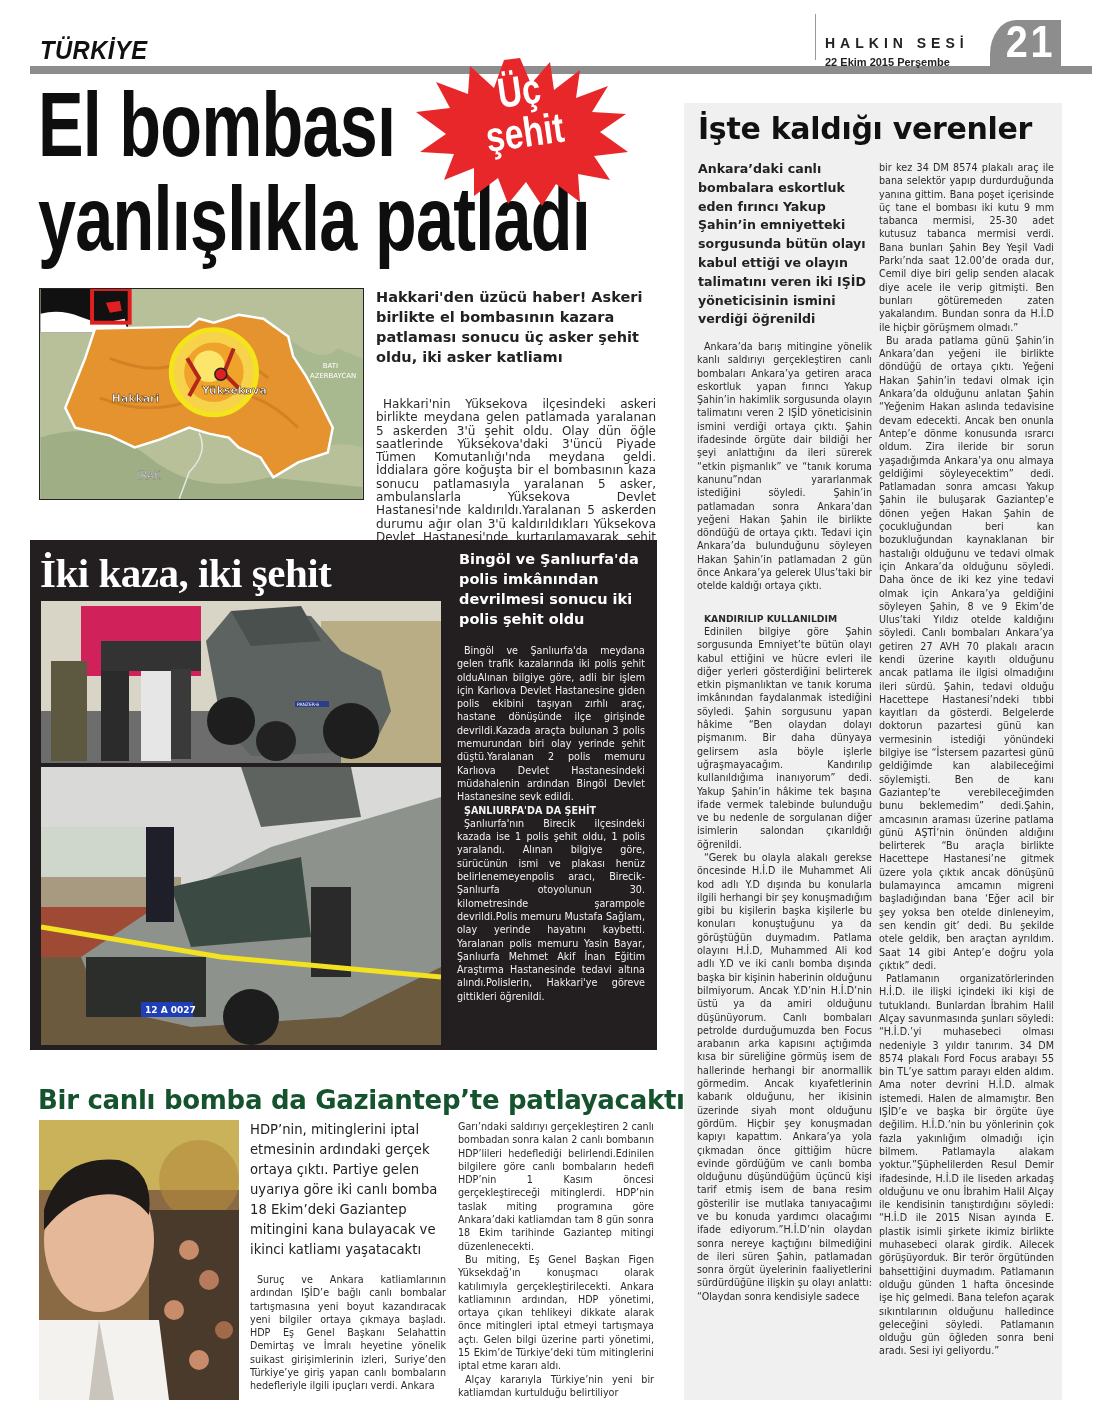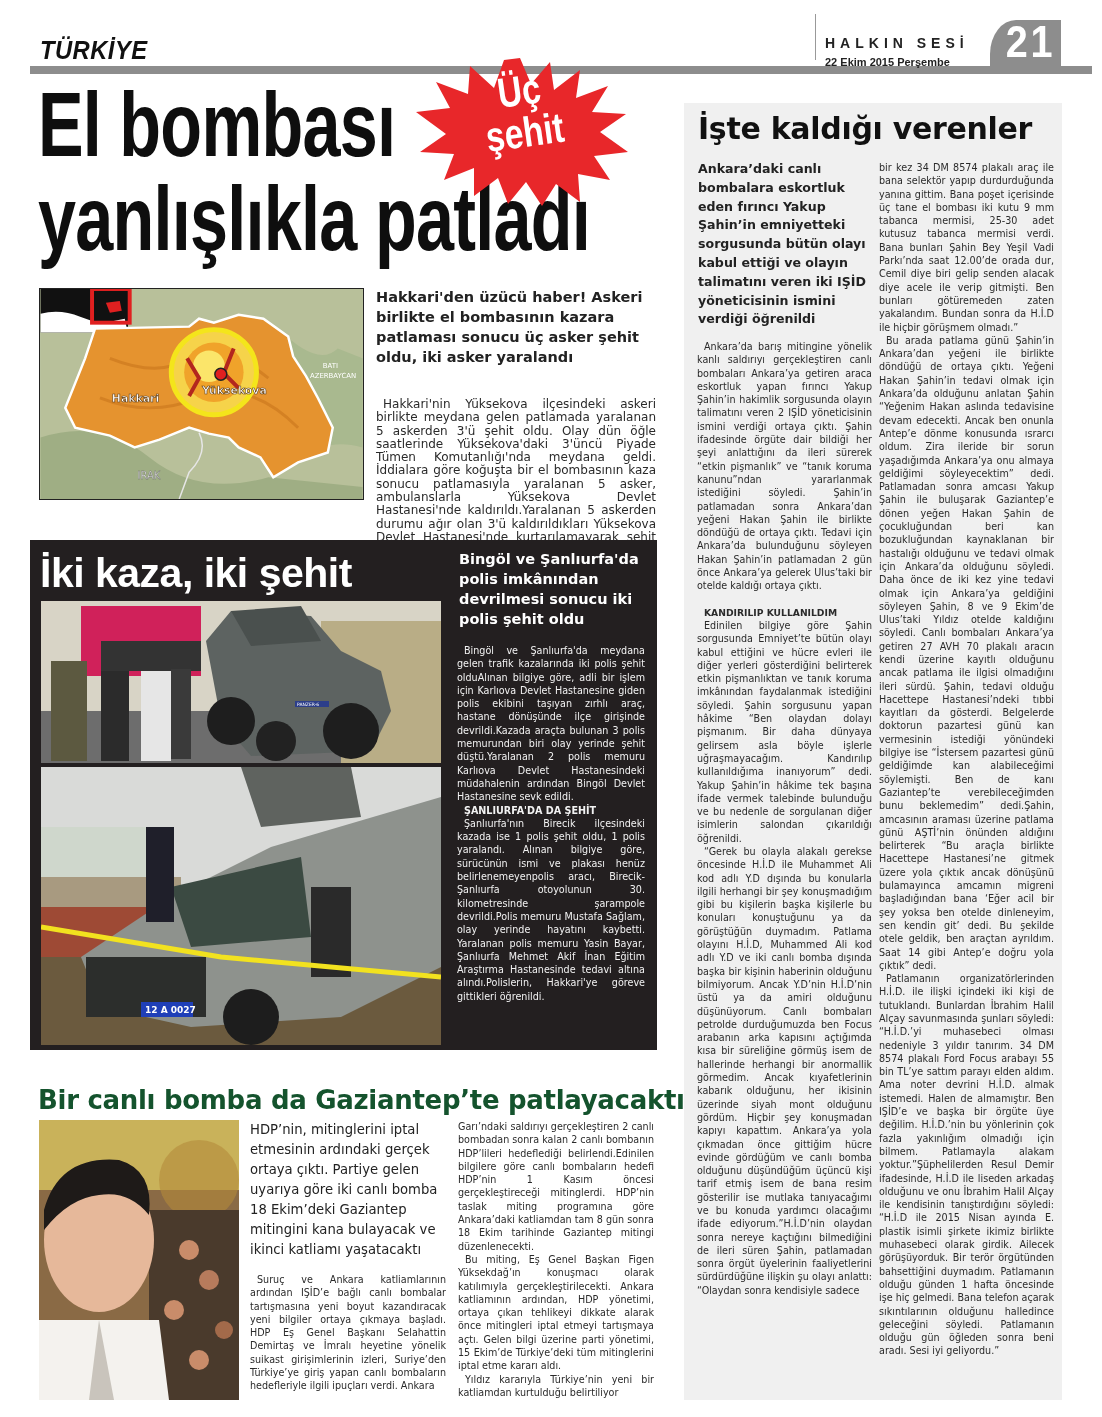--- a/index.html
+++ b/index.html
@@ -26,21 +26,21 @@
   
   .map { position: absolute; left: 39px; top: 288px; width: 325px; height: 212px; border: 1px solid #222; overflow: hidden; background: #bcc5a2; }
   .map svg { width: 100%; height: 100%; display: block; }
 
   
   .story1-deck { position: absolute; left: 376px; top: 287px; width: 290px; font-family: "DejaVu Sans", sans-serif; font-weight: bold; font-size: 14.5px; line-height: 20px; color: #222; }
   .story1-body { position: absolute; left: 376px; top: 373px; width: 280px; font-family: "DejaVu Sans", sans-serif; font-size: 12px; line-height: 13.3px; text-align: justify; color: #2a2a2a; text-indent: 7px; margin-top: 25px; }
 
   
   .blackbox { position: absolute; left: 30px; top: 540px; width: 627px; height: 510px; background: #231f20; }
-  .bb-title { position: absolute; left: 40px; top: 546px; font-family: Liberation Sans, sans-serif; font-weight: bold; font-size: 41px; line-height: 54px; color: #ffffff; letter-spacing: -0.5px; }
+  .bb-title { position: absolute; left: 40px; top: 546px; font-family: Liberation Serif, serif; font-weight: bold; font-size: 41px; line-height: 54px; color: #ffffff; letter-spacing: -0.5px; }
   .bb-deck { position: absolute; left: 459px; top: 549px; width: 200px; font-family: "DejaVu Sans", sans-serif; font-weight: bold; font-size: 14.5px; line-height: 20px; color: #ffffff; }
   .photo1 { position: absolute; left: 41px; top: 601px; width: 400px; height: 162px; overflow: hidden; background: #c9c5bb; }
   .photo2 { position: absolute; left: 41px; top: 767px; width: 400px; height: 278px; overflow: hidden; background: #f0abfc; }
   .photo1 svg, .photo2 svg, .photo3 svg { width: 100%; height: 100%; display: block; }
   .bb-body { position: absolute; left: 457px; top: 644px; width: 188px; font-family: "DejaVu Sans", sans-serif; font-size: 9.6px; line-height: 13.3px; color: #f2f2f2; text-align: justify; }
   .bb-body p { text-indent: 7px; }
   .bb-sub { font-weight: bold; margin-top: 0; text-indent: 7px; font-size: 9.6px; }
 
   
   .gz-title { position: absolute; left: 38px; top: 1082px; width: 640px; font-family: "DejaVu Sans", sans-serif; font-weight: bold; font-size: 26px; line-height: 36px; color: #14532d; letter-spacing: -0.3px; white-space: nowrap; }
@@ -51,21 +51,21 @@
   .gz-body-right p + p { text-indent: 7px; }
 
   
   .graybox { position: absolute; left: 684px; top: 103px; width: 378px; height: 1297px; background: #f0f0f0; }
   .gb-title { position: absolute; left: 698px; top: 105px; font-family: "DejaVu Sans", sans-serif; font-weight: bold; font-size: 30px; line-height: 48px; color: #111; letter-spacing: -0.3px; }
   .gb-deck { position: absolute; left: 698px; top: 160px; width: 175px; font-family: "DejaVu Sans", sans-serif; font-weight: bold; font-size: 12.6px; line-height: 18.8px; color: #222; }
   .gb-col1 { position: absolute; left: 697px; top: 340px; width: 175px; font-family: "DejaVu Sans", sans-serif; font-size: 9.6px; line-height: 13.3px; text-align: justify; color: #2a2a2a; }
   .gb-col2 { position: absolute; left: 879px; top: 161px; width: 175px; font-family: "DejaVu Sans", sans-serif; font-size: 9.6px; line-height: 13.3px; text-align: justify; color: #2a2a2a; }
   .gb-col1 p, .gb-col2 p { text-indent: 7px; }
   .gb-col2 p.cont { text-indent: 0; }
-  .gb-sub { font-weight: bold; margin-top: 13px; text-indent: 7px; font-size: 9.2px; }
+  .gb-sub { font-weight: bold; margin-top: 19px; text-indent: 7px; font-size: 9.2px; }
 </style>
 </head>
 <body>
 
 <div class="section-label">TÜRKİYE</div>
 <div class="header-rule"></div>
 <div class="masthead">
   <div class="paper">HALKIN SESİ</div>
   <div class="date">22 Ekim 2015 Perşembe</div>
 </div>
@@ -106,21 +106,21 @@
     <circle cx="182" cy="86" r="6" fill="#e02020" stroke="#222" stroke-width="1.5"></circle>
     <text x="72" y="114" font-family="DejaVu Sans, sans-serif" font-weight="bold" font-size="11" fill="#fff" stroke="#5a3a14" stroke-width="0.6">Hakkari</text>
     <text x="163" y="106" font-family="DejaVu Sans, sans-serif" font-weight="bold" font-size="11" fill="#fff" stroke="#5a3a14" stroke-width="0.6">Yüksekova</text>
     <text x="285" y="80" font-family="DejaVu Sans, sans-serif" font-size="7" fill="#fff">BATI</text>
     <text x="272" y="90" font-family="DejaVu Sans, sans-serif" font-size="7" fill="#fff">AZERBAYCAN</text>
     <text x="98" y="192" font-family="DejaVu Sans, sans-serif" font-size="10" fill="#fff" stroke="#666" stroke-width="0.4">IRAK</text>
     <path d="M160 145 Q170 165 150 185 L140 212" stroke="#e6e6e6" stroke-width="1.5" fill="none"></path>
   </svg>
 </div>
 
-<div class="story1-deck">Hakkari'den üzücü haber! Askeri birlikte el bombasının kazara patlaması sonucu üç asker şehit oldu, iki asker yaralandı</div>
+<div class="story1-deck">Hakkari'den üzücü haber! Askeri birlikte el bombasının kazara patlaması sonucu üç asker şehit oldu, iki asker katliamı</div>
 <div class="story1-body">Hakkari'nin Yüksekova ilçesindeki askeri birlikte meydana gelen patlamada yaralanan 5 askerden 3'ü şehit oldu. Olay dün öğle saatlerinde Yüksekova'daki 3'üncü Piyade Tümen Komutanlığı'nda meydana geldi. İddialara göre koğuşta bir el bombasının kaza sonucu patlamasıyla yaralanan 5 asker, ambulanslarla Yüksekova Devlet Hastanesi'nde kaldırıldı.Yaralanan 5 askerden durumu ağır olan 3'ü kaldırıldıkları Yüksekova Devlet Hastanesi'nde kurtarılamayarak şehit oldu.</div>
 
 <div class="blackbox"></div>
 <h2 class="bb-title">İki kaza, iki şehit</h2>
 <div class="bb-deck">Bingöl ve Şanlıurfa'da polis imkânından devrilmesi sonucu iki polis şehit oldu</div>
 
 <div class="photo1">
   <svg viewBox="0 0 400 162">
     <rect width="400" height="162" fill="#d8d4c6"></rect>
     <rect x="280" y="20" width="120" height="142" fill="#b9ad86"></rect>
@@ -183,21 +183,21 @@
     <path d="M5 90 Q20 35 80 40 Q115 50 110 95 Q90 70 60 75 Q30 78 5 110Z" fill="#1e1a18"></path>
     <path d="M0 200 L120 200 L130 280 L0 280Z" fill="#f4f2ee"></path>
     <path d="M60 200 L75 280 L50 280Z" fill="#c9c4bc"></path>
   </svg>
 </div>
 <div class="gz-deck">HDP’nin, mitinglerini iptal etmesinin ardındaki gerçek ortaya çıktı. Partiye gelen uyarıya göre iki canlı bomba 18 Ekim’deki Gaziantep mitingini kana bulayacak ve ikinci katliamı yaşatacaktı</div>
 <div class="gz-body-left">Suruç ve Ankara katliamlarının ardından IŞİD’e bağlı canlı bombalar tartışmasına yeni boyut kazandıracak yeni bilgiler ortaya çıkmaya başladı. HDP Eş Genel Başkanı Selahattin Demirtaş ve İmralı heyetine yönelik suikast girişimlerinin izleri, Suriye’den Türkiye’ye giriş yapan canlı bombaların hedefleriyle ilgili ipuçları verdi. Ankara</div>
 <div class="gz-body-right">
   <p>Garı’ndaki saldırıyı gerçekleştiren 2 canlı bombadan sonra kalan 2 canlı bombanın HDP’lileri hedeflediği belirlendi.Edinilen bilgilere göre canlı bombaların hedefi HDP’nin 1 Kasım öncesi gerçekleştireceği mitinglerdi. HDP’nin taslak miting programına göre Ankara’daki katliamdan tam 8 gün sonra 18 Ekim tarihinde Gaziantep mitingi düzenlenecekti.</p>
   <p>Bu miting, Eş Genel Başkan Figen Yüksekdağ’ın konuşmacı olarak katılımıyla gerçekleştirilecekti. Ankara katliamının ardından, HDP yönetimi, ortaya çıkan tehlikeyi dikkate alarak önce mitingleri iptal etmeyi tartışmaya açtı. Gelen bilgi üzerine parti yönetimi, 15 Ekim’de Türkiye’deki tüm mitinglerini iptal etme kararı aldı.</p>
-  <p>Yıldız kararıyla Türkiye’nin yeni bir katliamdan kurtulduğu belirtiliyor</p>
+  <p>Alçay kararıyla Türkiye’nin yeni bir katliamdan kurtulduğu belirtiliyor</p>
 </div>
 
 <div class="graybox"></div>
 <h2 class="gb-title">İşte kaldığı verenler</h2>
 <div class="gb-deck">Ankara’daki canlı bombalara eskortluk eden fırıncı Yakup Şahin’in emniyetteki sorgusunda bütün olayı kabul ettiği ve olayın talimatını veren iki IŞİD yöneticisinin ismini verdiği öğrenildi</div>
 <div class="gb-col1">
   <p>Ankara’da barış mitingine yönelik kanlı saldırıyı gerçekleştiren canlı bombaları Ankara’ya getiren araca eskortluk yapan fırıncı Yakup Şahin’in hakimlik sorgusunda olayın talimatını veren 2 IŞİD yöneticisinin ismini verdiği ortaya çıktı. Şahin ifadesinde örgüte dair bildiği her şeyi anlattığını da ileri sürerek “etkin pişmanlık” ve “tanık koruma kanunu”ndan yararlanmak istediğini söyledi. Şahin’in patlamadan sonra Ankara’dan yeğeni Hakan Şahin ile birlikte döndüğü de ortaya çıktı. Tedavi için Ankara’da bulunduğunu söyleyen Hakan Şahin’in patlamadan 2 gün önce Ankara’ya gelerek Ulus’taki bir otelde kaldığı ortaya çıktı.</p>
   <p class="gb-sub">KANDIRILIP KULLANILDIM</p>
   <p>Edinilen bilgiye göre Şahin sorgusunda Emniyet’te bütün olayı kabul ettiğini ve hücre evleri ile diğer yerleri gösterdiğini belirterek etkin pişmanlıktan ve tanık koruma imkânından faydalanmak istediğini söyledi. Şahin sorgusunu yapan hâkime “Ben olaydan dolayı pişmanım. Bir daha dünyaya gelirsem asla böyle işlerle uğraşmayacağım. Kandırılıp kullanıldığıma inanıyorum” dedi. Yakup Şahin’in hâkime tek başına ifade vermek talebinde bulunduğu ve bu nedenle de sorgulanan diğer isimlerin salondan çıkarıldığı öğrenildi.</p>
   <p>“Gerek bu olayla alakalı gerekse öncesinde H.İ.D ile Muhammet Ali kod adlı Y.D dışında bu konularla ilgili herhangi bir şey konuşmadığım gibi bu kişilerin başka kişilerle bu konuları konuştuğunu ya da görüştüğün duymadım. Patlama olayını H.İ.D, Muhammed Ali kod adlı Y.D ve iki canlı bomba dışında başka bir kişinin haberinin olduğunu bilmiyorum. Ancak Y.D’nin H.İ.D’nin üstü ya da amiri olduğunu düşünüyorum. Canlı bombaları petrolde durduğumuzda ben Focus arabanın arka kapısını açtığımda kısa bir süreliğine görmüş isem de hallerinde herhangi bir anormallik görmedim. Ancak kıyafetlerinin kabarık olduğunu, her ikisinin üzerinde siyah mont olduğunu gördüm. Hiçbir şey konuşmadan kapıyı kapattım. Ankara’ya yola çıkmadan önce gittiğim hücre evinde gördüğüm ve canlı bomba olduğunu düşündüğüm üçüncü kişi tarif etmiş isem de bana resim gösterilir ise mutlaka tanıyacağımı ve bu konuda yardımcı olacağımı ifade ediyorum.”H.İ.D’nin olaydan sonra nereye kaçtığını bilmediğini de ileri süren Şahin, patlamadan sonra örgüt üyelerinin faaliyetlerini sürdürdüğüne ilişkin şu olayı anlattı: “Olaydan sonra kendisiyle sadece</p>

